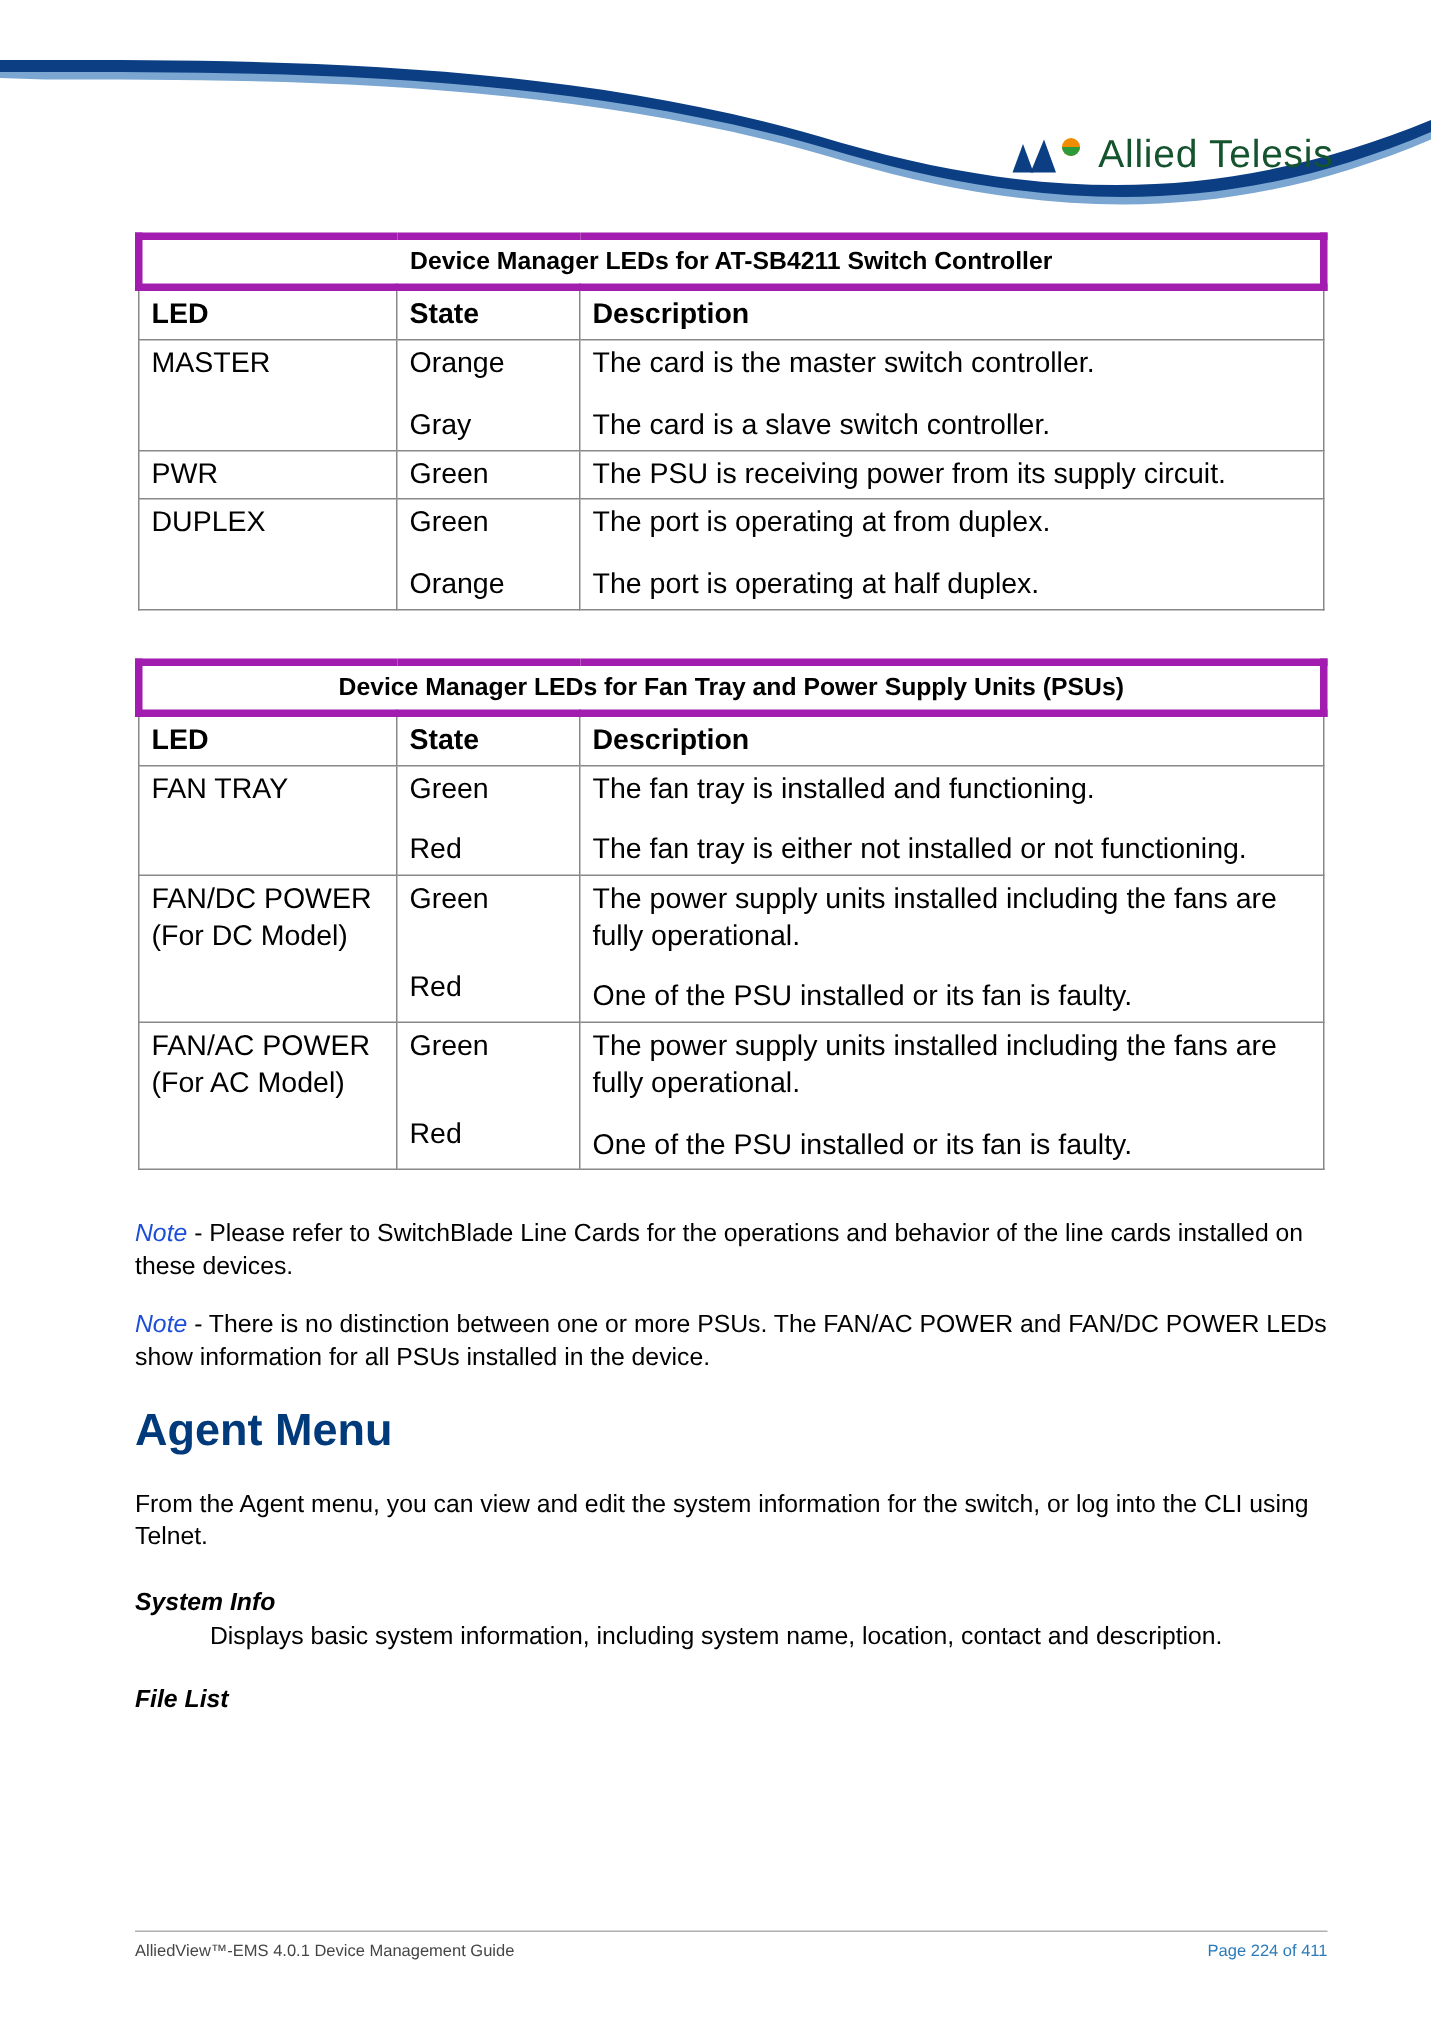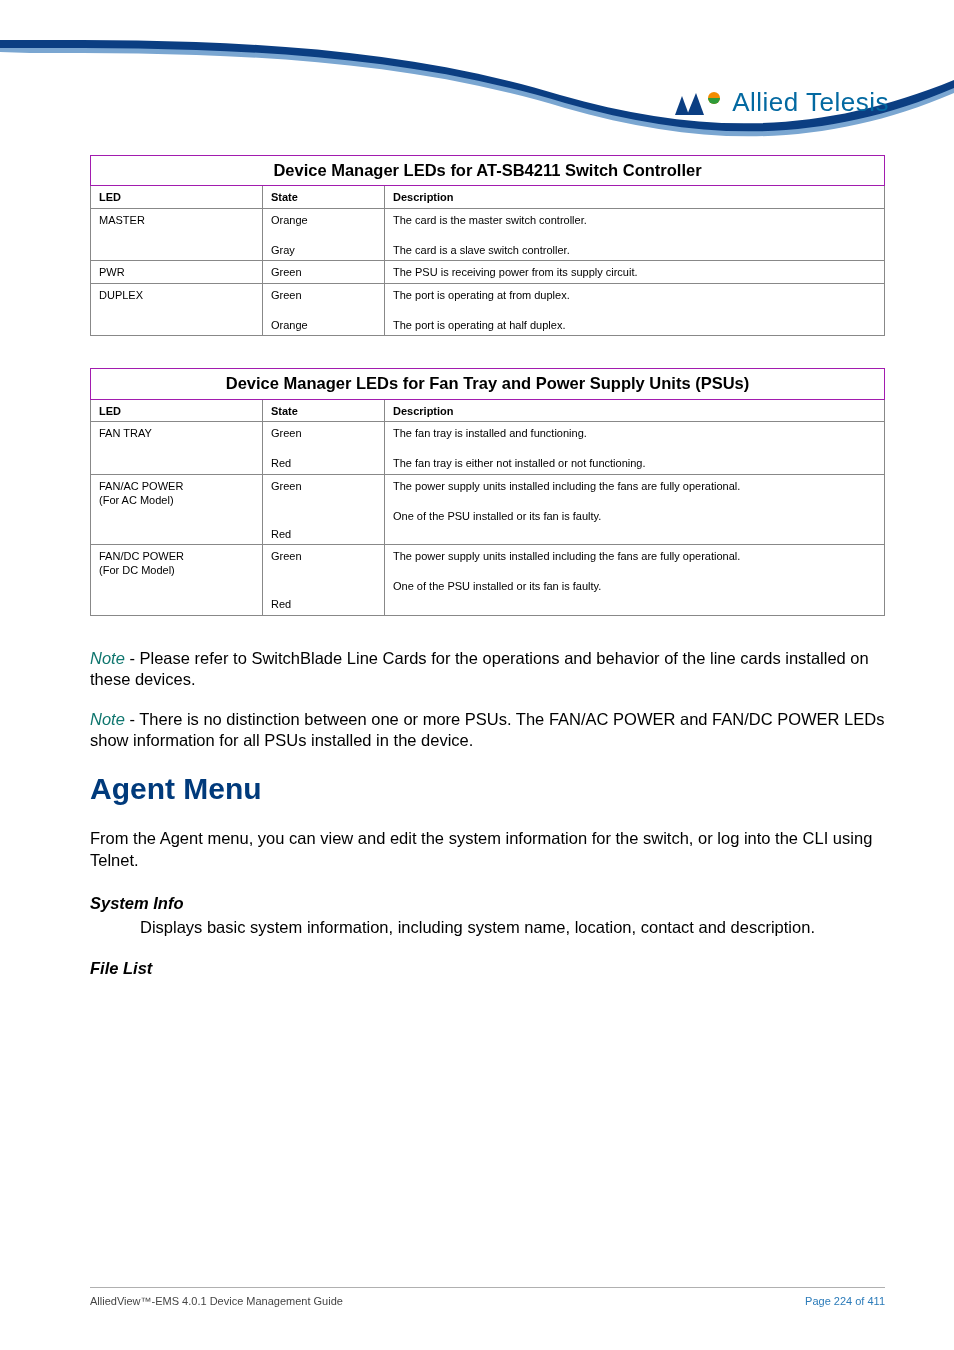--- a/index.html
+++ b/index.html
@@ -30,70 +30,70 @@
     top: 86px;
     right: 65px;
     display: flex;
     align-items: center;
     gap: 10px;
   }
   .logo-text {
     font-family: Arial, sans-serif;
     font-size: 26px;
     letter-spacing: 0.5px;
-    color: #0369a1;
+    color: #14532d;
   }
 
   
   .content {
     position: absolute;
     top: 155px;
     left: 90px;
     width: 795px;
   }
 
   table.led {
     border-collapse: collapse;
     width: 100%;
     margin-bottom: 32px;
   }
   table.led th.caption {
     text-align: center;
     font-weight: bold;
-    border: 1px solid #a21caf;
+    border: 5px solid #a21caf;
     padding: 4px 6px;
     font-size: 16.5px;
   }
   table.led th, table.led td {
     border: 1px solid #888;
     padding: 4px 8px 3px 8px;
     text-align: left;
     vertical-align: top;
-    font-size: 11px;
+    font-size: 19px;
   }
   table.led th {
     font-weight: bold;
   }
   .double-line .first {
     display: block;
     margin-bottom: 16px;
   }
   .double-line .second {
     display: block;
   }
 
   .col-led   { width: 155px; }
   .col-state { width: 105px; }
   .col-desc  { width: auto;  }
 
   .note-para {
     margin: 0 0 18px 0;
   }
   .note-label {
-    color: #0f766e;
+    color: #1d4ed8;
     font-style: italic;
     font-weight: 400;
   }
 
   h2.agent {
     color: #003a7b;
     font-size: 30px;
     font-weight: 700;
     margin: 16px 0 20px 0;
     font-family: "Gill Sans", "Gill Sans MT", "Segoe UI", Arial, sans-serif;
@@ -210,37 +210,37 @@
         <span class="second">Red</span>
       </td>
       <td class="double-line">
         <span class="first">The fan tray is installed and functioning.</span>
         <span class="second">The fan tray is either not installed or not functioning.</span>
       </td>
     </tr>
 
     <tr>
       <td>
+        <span>FAN/DC POWER</span><br>
+        <span>(For DC Model)</span>
+      </td>
+      <td class="double-line">
+        <span class="first" style="margin-bottom:34px">Green</span>
+        <span class="second">Red</span>
+      </td>
+      <td class="double-line">
+        <span class="first">The power supply units installed including the fans are fully operational.</span>
+        <span class="second">One of the PSU installed or its fan is faulty.</span>
+      </td>
+    </tr>
+
+    <tr>
+      <td>
         <span>FAN/AC POWER</span><br>
         <span>(For AC Model)</span>
-      </td>
-      <td class="double-line">
-        <span class="first" style="margin-bottom:34px">Green</span>
-        <span class="second">Red</span>
-      </td>
-      <td class="double-line">
-        <span class="first">The power supply units installed including the fans are fully operational.</span>
-        <span class="second">One of the PSU installed or its fan is faulty.</span>
-      </td>
-    </tr>
-
-    <tr>
-      <td>
-        <span>FAN/DC POWER</span><br>
-        <span>(For DC Model)</span>
       </td>
       <td class="double-line">
         <span class="first" style="margin-bottom:34px">Green</span>
         <span class="second">Red</span>
       </td>
       <td class="double-line">
         <span class="first">The power supply units installed including the fans are fully operational.</span>
         <span class="second">One of the PSU installed or its fan is faulty.</span>
       </td>
     </tr>

